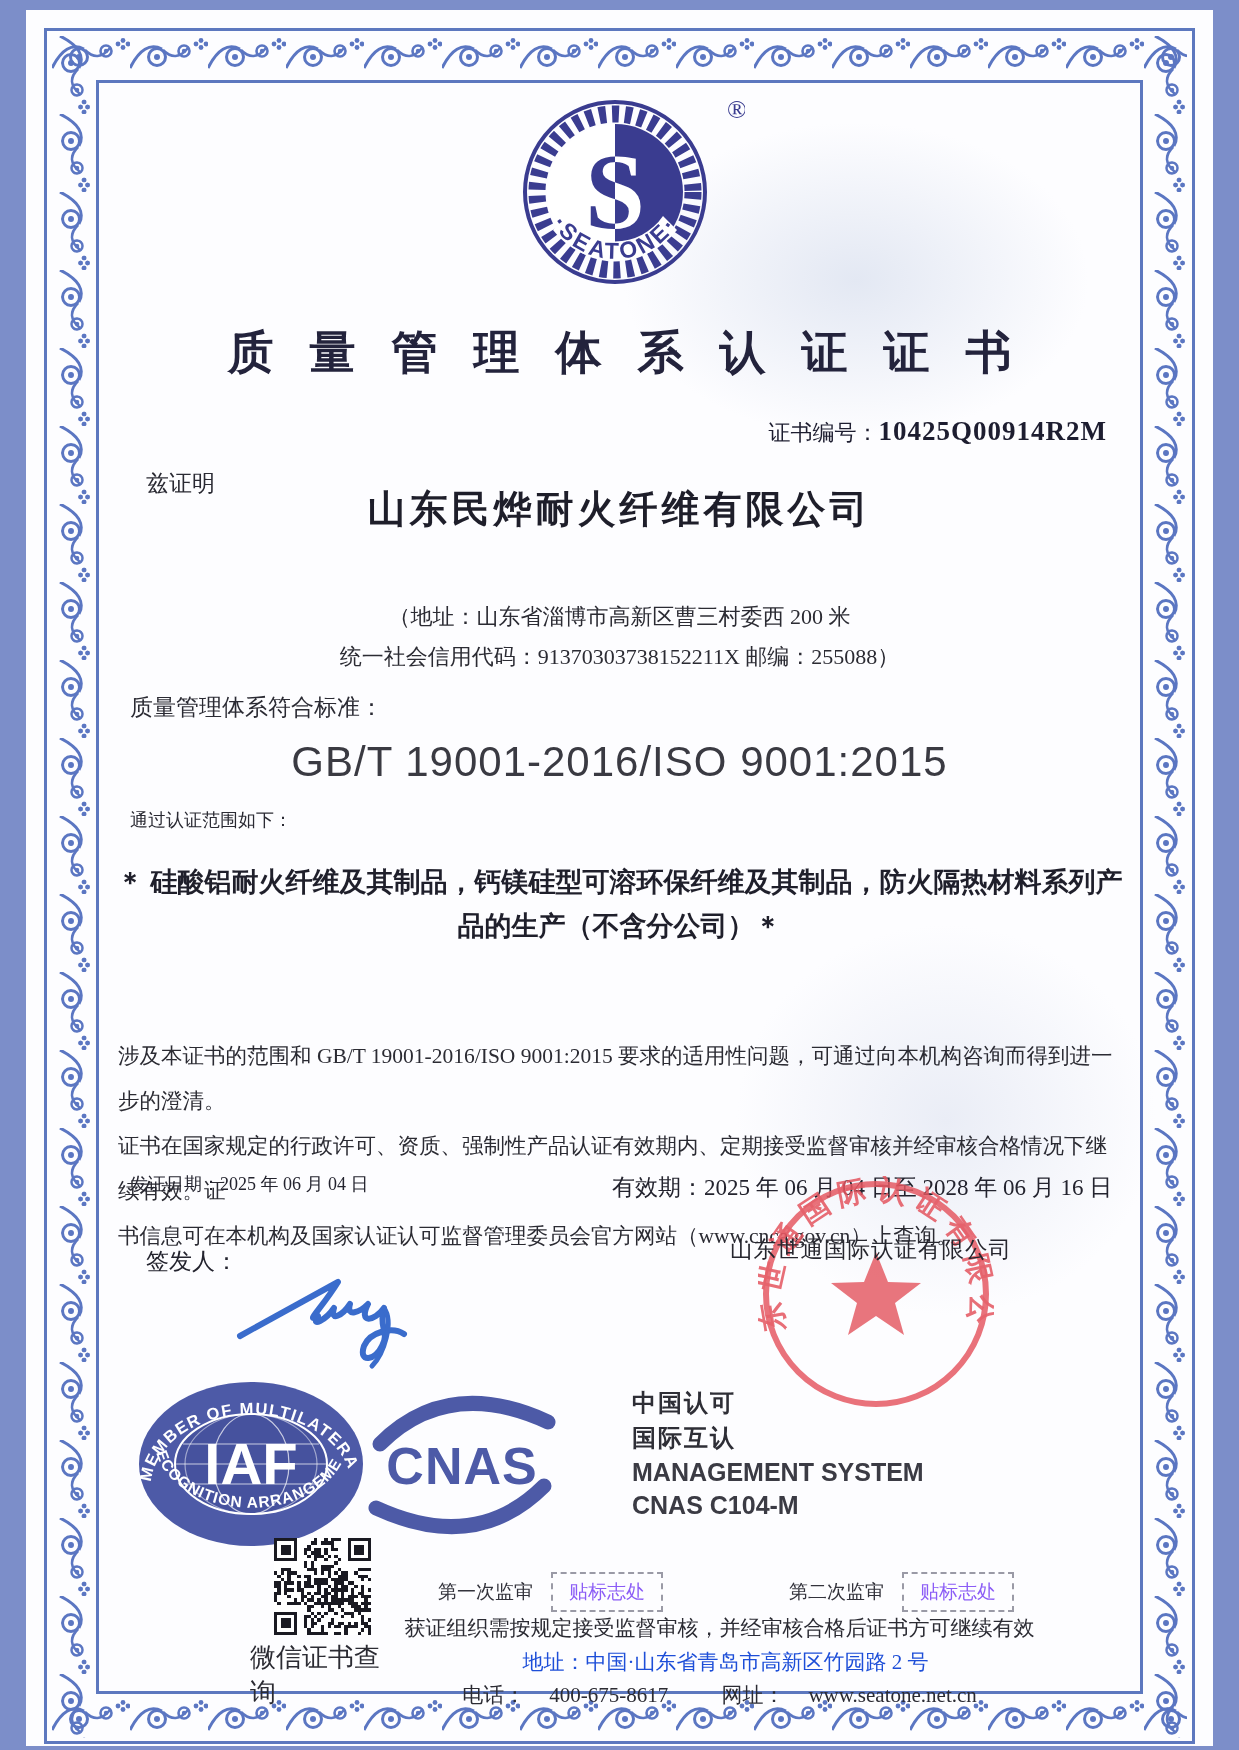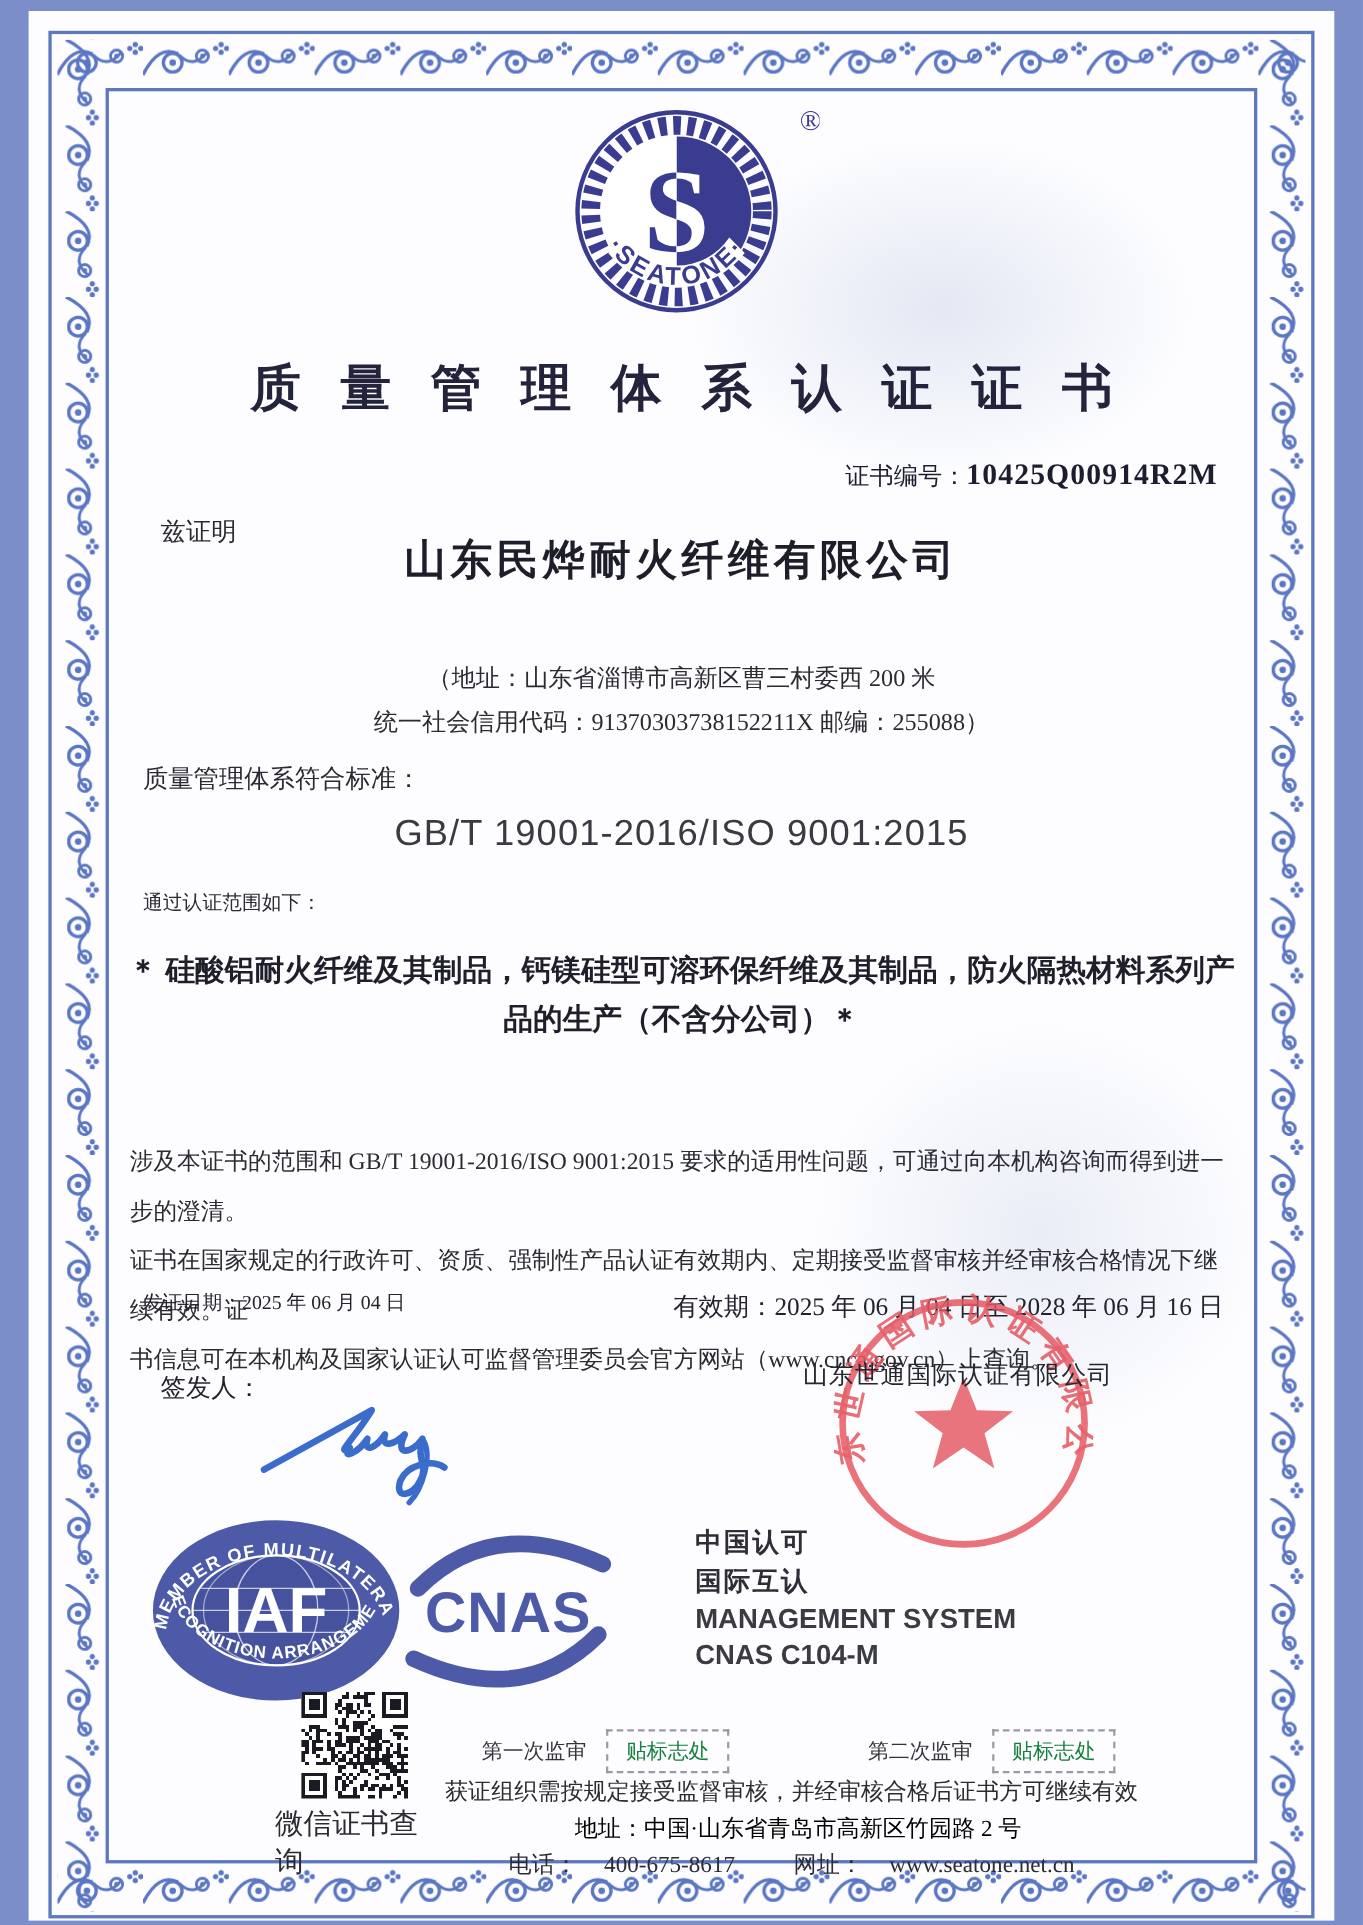--- a/index.html
+++ b/index.html
@@ -26,43 +26,43 @@
   .cert-title{left:0;right:0;top:236px;text-align:center;font-size:46px;font-weight:bold;
               color:#23233c;letter-spacing:36px;padding-left:36px;}
   .certno-row{right:30px;top:330px;color:#1d1d30;}
   .certno-label{font-size:22px;}
   .certno-val{font-size:27px;font-weight:bold;letter-spacing:1px;}
   .certify{left:44px;top:382px;font-size:23px;color:#2a2a33;}
   .company{left:0;right:0;top:398px;text-align:center;font-size:38px;font-weight:bold;color:#1e1e2a;letter-spacing:4px;}
   .addr1{left:0;right:0;top:516px;text-align:center;font-size:22px;color:#2b2b33;}
   .addr2{left:0;right:0;top:556px;text-align:center;font-size:22px;color:#2b2b33;}
   .std-label{left:28px;top:606px;font-size:23px;color:#2a2a33;}
-  .standard{left:0;right:0;top:652px;text-align:center;font-size:33px;color:#3a3a42;letter-spacing:1px;}
+  .standard{left:0;right:0;top:652px;text-align:center;font-size:42px;color:#3a3a42;letter-spacing:1px;}
   .scope-label{left:28px;top:722px;font-size:18px;color:#2a2a33;}
   .scope1{left:0;right:0;top:778px;text-align:center;font-size:27px;font-weight:bold;color:#1f1f2b;}
   .scope2{left:0;right:0;top:822px;text-align:center;font-size:27px;font-weight:bold;color:#1f1f2b;}
   .legal{left:16px;right:14px;top:948px;font-size:21.5px;color:#2b2b33;line-height:45px;}
   .date-issue{left:28px;top:1086px;font-size:18px;color:#23232e;}
   .date-valid{left:510px;top:1086px;font-size:23px;color:#23232e;}
   .signer{left:44px;top:1160px;font-size:23px;color:#23232e;}
   .sig-wrap{left:132px;top:1176px;width:220px;height:110px;}
   .issuer{left:628px;top:1148px;font-size:22.5px;color:#26262e;letter-spacing:1px;z-index:3;}
   .stamp-wrap{left:656px;top:1090px;width:236px;height:236px;z-index:2;opacity:.92;}
   .iaf-wrap{left:34px;top:1294px;width:230px;height:168px;}
   .cnas-wrap{left:262px;top:1306px;width:196px;height:146px;}
   .acc-text{left:530px;top:1300px;color:#2e2e36;}
   .acc-zh{font-size:24px;font-weight:bold;line-height:35px;letter-spacing:2px;}
   .acc-en{font-size:25px;font-weight:bold;line-height:33px;color:#3b3b44;}
   .qr-wrap{left:172px;top:1452px;width:97px;height:97px;}
   .qr-caption{left:148px;top:1554px;width:150px;font-size:26px;color:#2b2b33;}
   .audit-row{left:336px;top:1486px;width:640px;display:flex;align-items:center;gap:18px;font-size:19px;color:#33333c;}
-  .sticker-box{border:2px dashed #9a9aa6;padding:5px 16px;font-size:19px;color:#15803d;}
+  .sticker-box{border:2px dashed #9a9aa6;padding:5px 16px;font-size:19px;color:#8b5cf6;}
   .audit-gap{width:90px;}
   .notice{left:200px;right:0;top:1528px;text-align:center;font-size:21px;color:#2b2b33;}
-  .org-addr{left:212px;right:0;top:1562px;text-align:center;font-size:21px;color:#000000;}
+  .org-addr{left:212px;right:0;top:1562px;text-align:center;font-size:21px;color:#1d4ed8;}
   .contact{left:200px;right:0;top:1595px;text-align:center;font-size:21px;color:#2b2b33;}
   .contact span{margin:0 12px;text-align:right;}
 </style>
 </head>
 <body>
 
 <svg width="0" height="0" style="position:absolute">
   <defs>
     <pattern id="scrollH" width="78" height="40" patternUnits="userSpaceOnUse">
       <path d="M0,32 Q14,4 32,13" fill="none" stroke="#5b76c2" stroke-width="3"></path>

